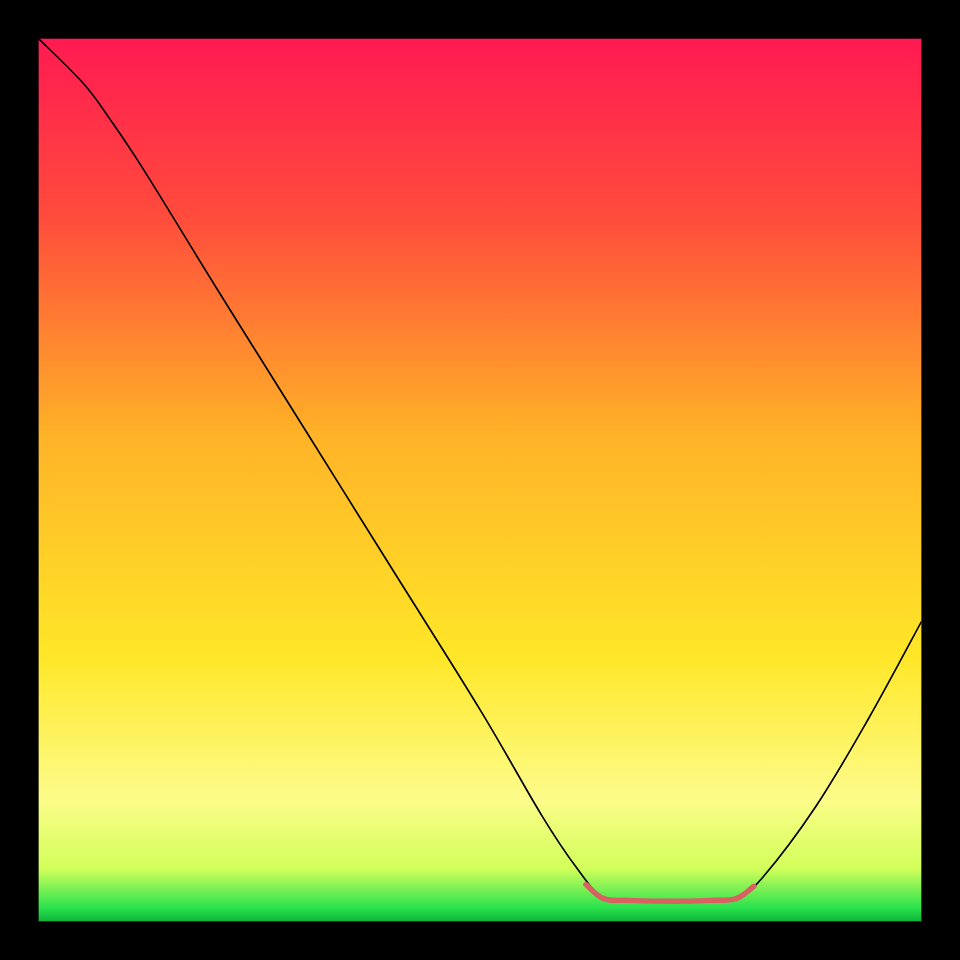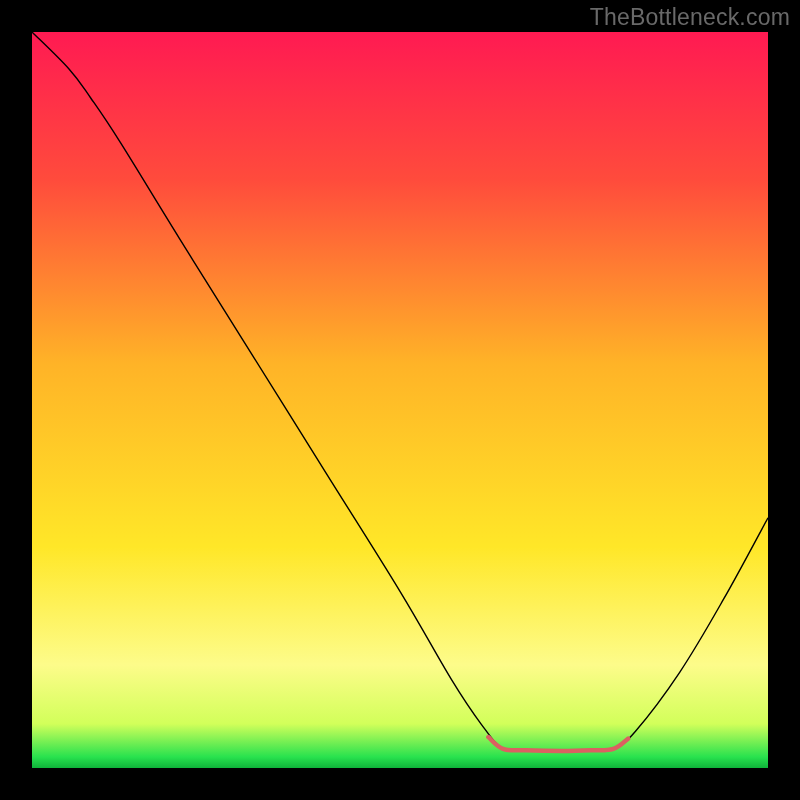--- a/index.html
+++ b/index.html
@@ -35,21 +35,20 @@
     top: 32px;
     width: 736px;
     height: 736px;
     display: block;
   }
 </style>
 </head>
 <body>
 
 <div class="frame">
-  <div class="watermark">TheBottleneck.com</div>
   <svg class="plot" viewBox="0 0 736 736" preserveAspectRatio="none">
     <defs>
       <linearGradient id="bg-grad" x1="0" y1="0" x2="0" y2="1">
           <stop offset="0%" stop-color="#ff1a52"></stop>
           <stop offset="20%" stop-color="#ff4b3c"></stop>
           <stop offset="45%" stop-color="#ffb327"></stop>
           <stop offset="70%" stop-color="#ffe728"></stop>
           <stop offset="86%" stop-color="#fdfc8a"></stop>
           <stop offset="94%" stop-color="#d2ff5a"></stop>
           <stop offset="98.5%" stop-color="#28e24e"></stop>

